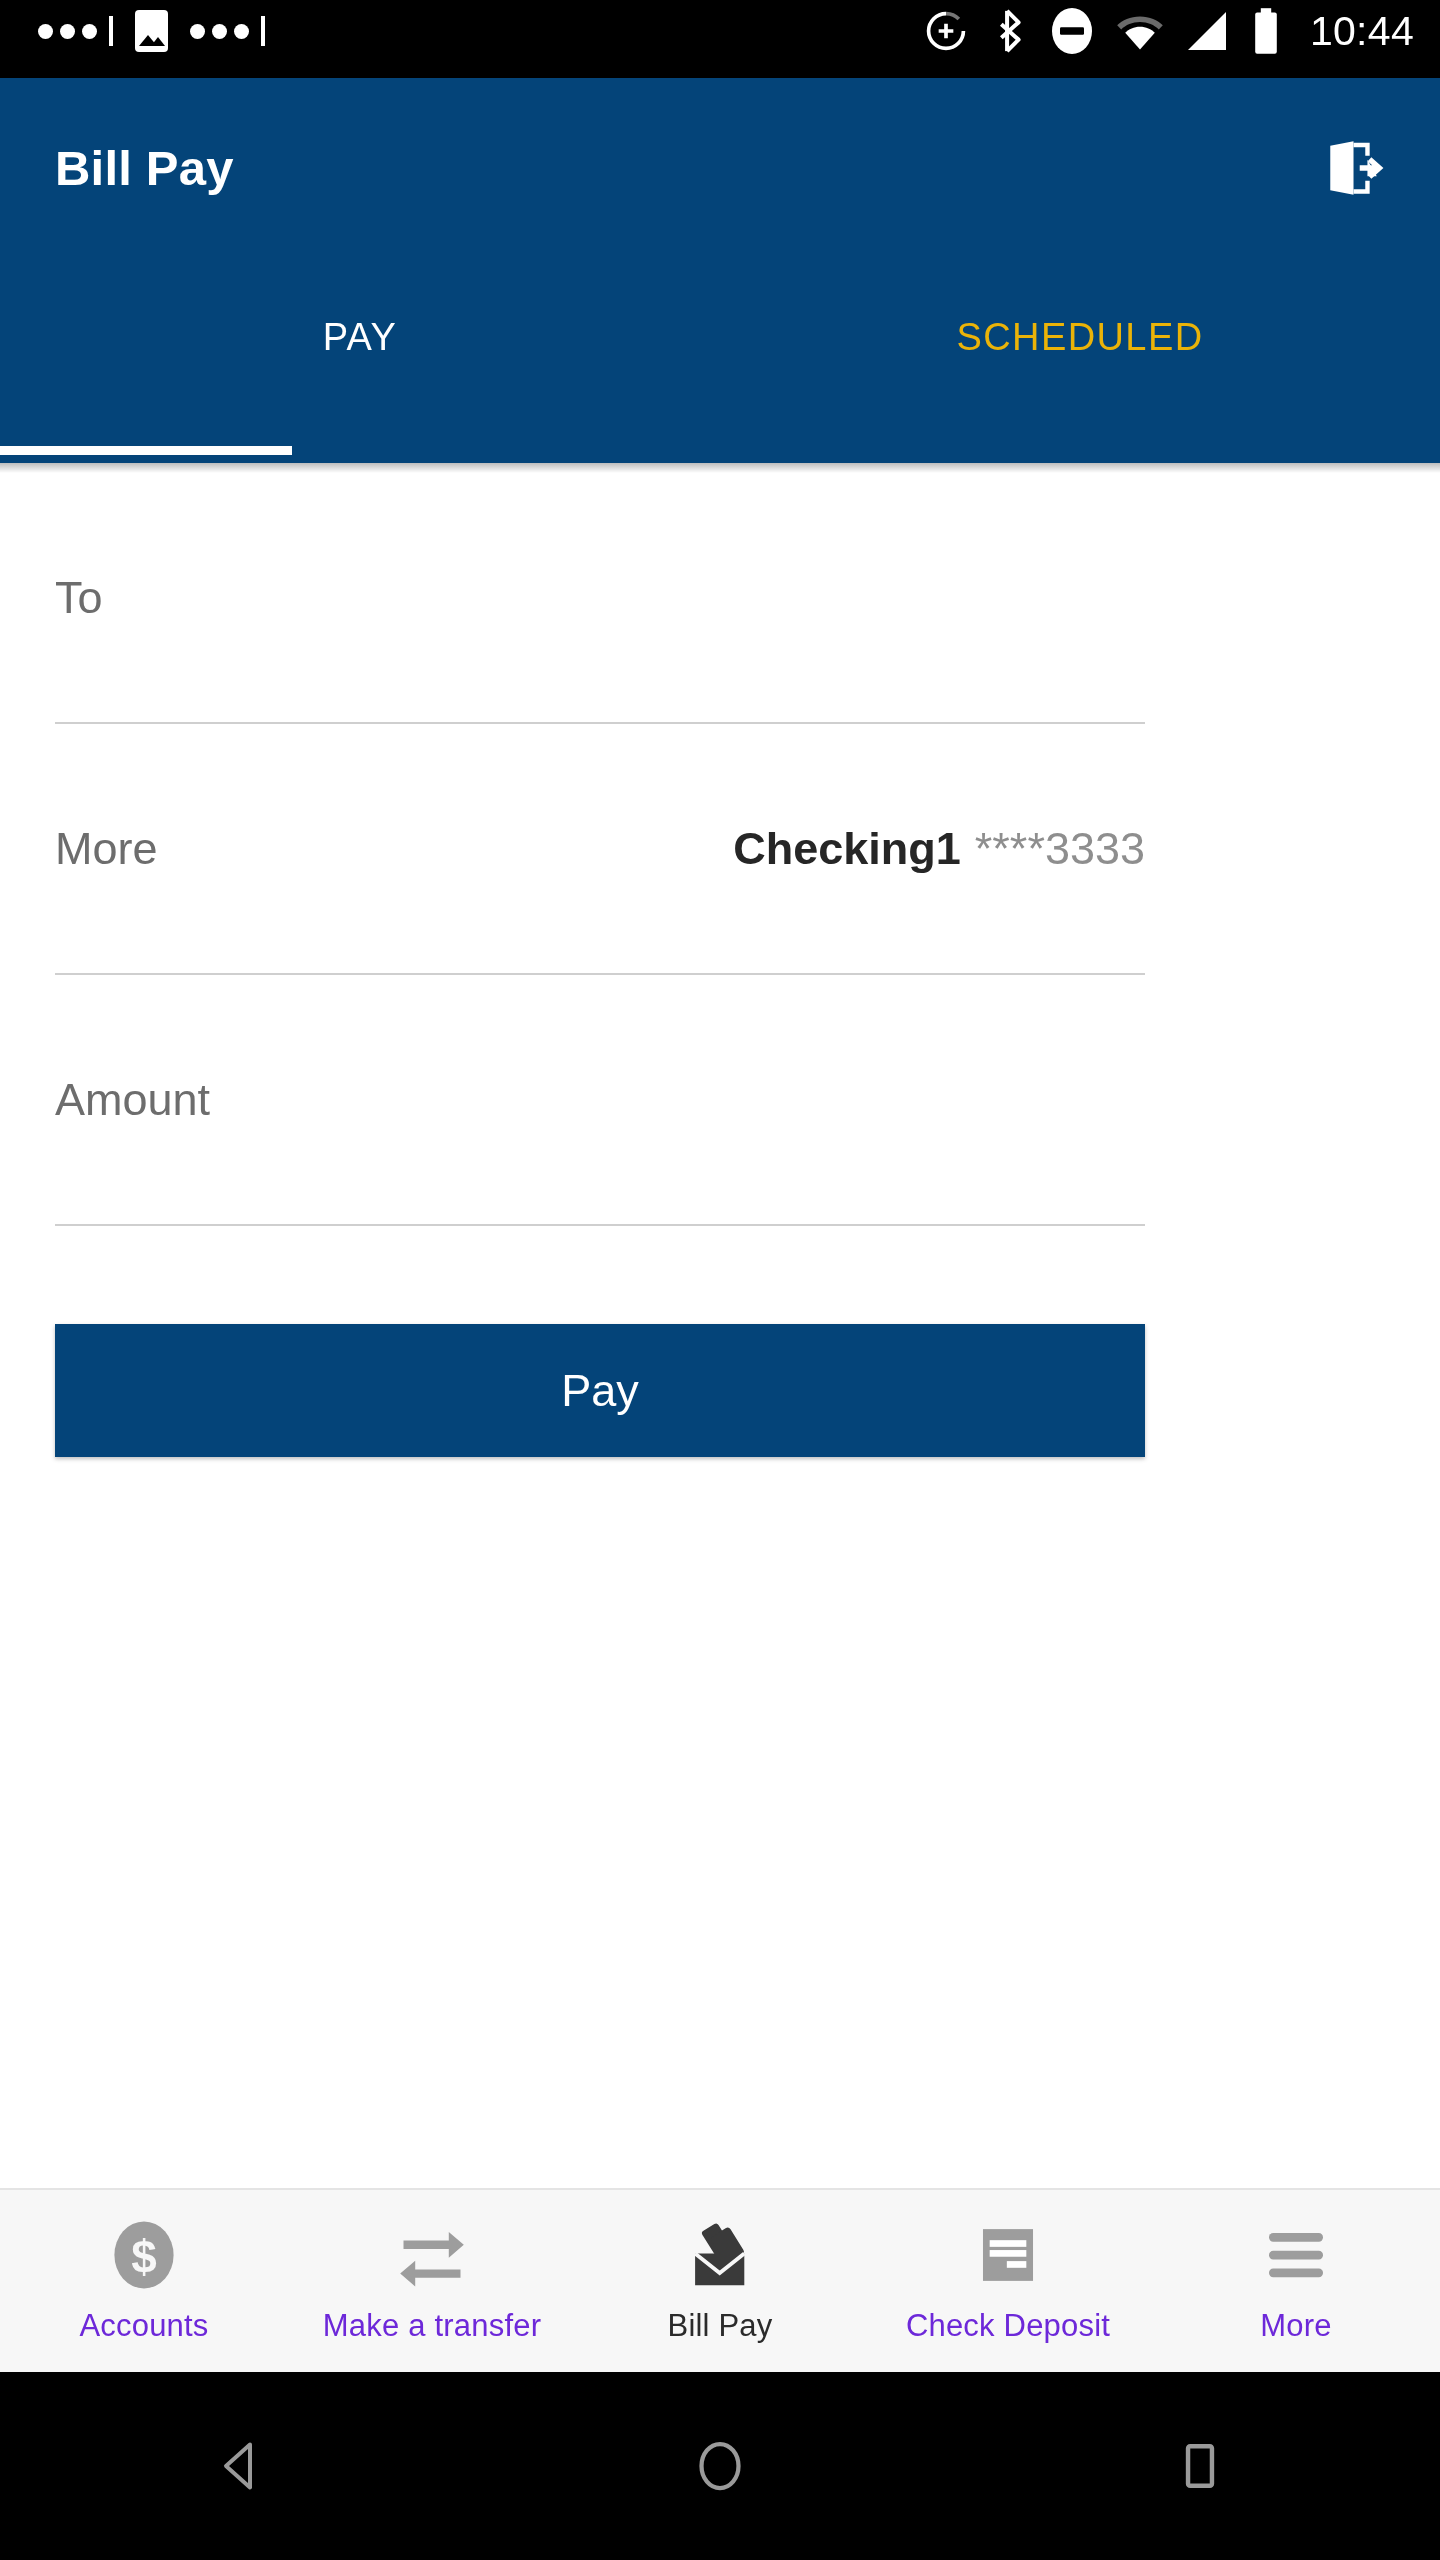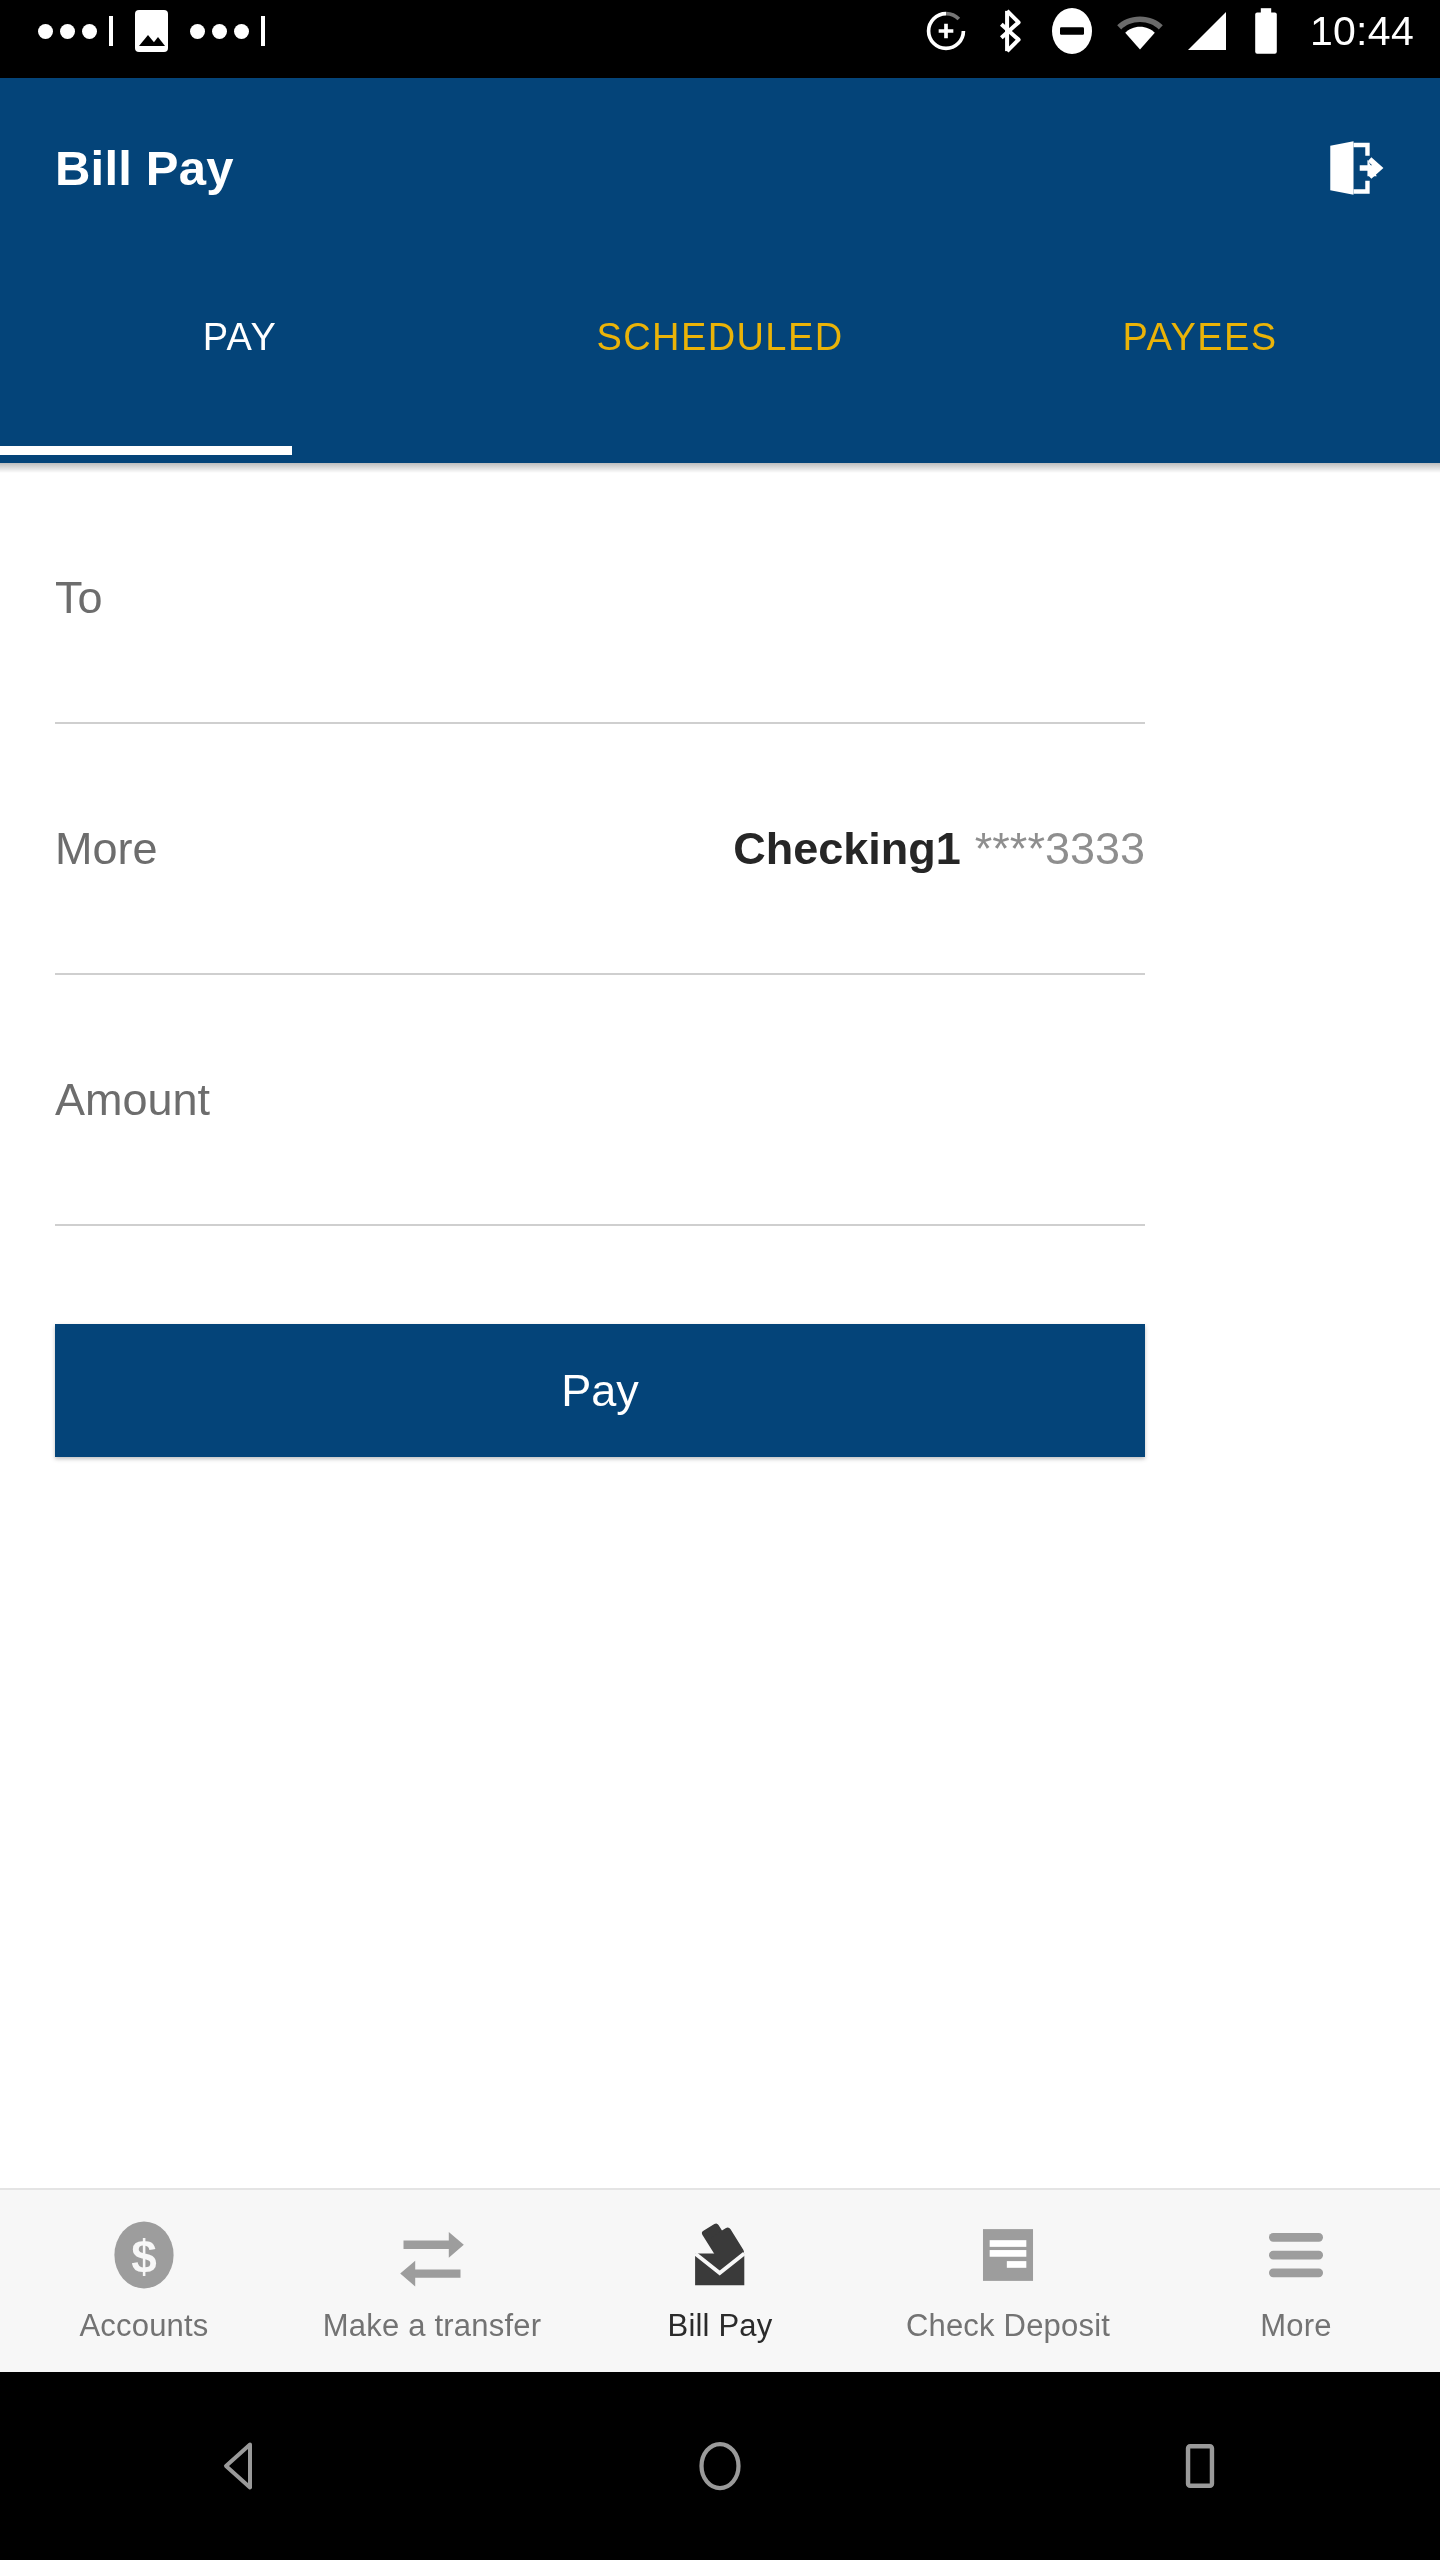--- a/index.html
+++ b/index.html
@@ -235,21 +235,21 @@
     cursor: pointer;
   }
   .nav-icon {
     height: 74px;
     display: flex;
     align-items: center;
     justify-content: center;
   }
   .nav-label {
     font-size: 31px;
-    color: #737373;
+    color: #6d28d9;
     font-weight: 400;
     letter-spacing: 0.2px;
   }
   .nav-item.active .nav-label { color: #2b2b2b; }
 
   
   .android-nav {
     position: absolute;
     top: 2372px; left: 0;
     width: 1440px;
@@ -328,23 +328,20 @@
     </span>
   </div>
 
   <div class="tabs">
     <div class="tab active">
       <span class="tab-label">PAY</span>
     </div>
     <div class="tab">
       <span class="tab-label">SCHEDULED</span>
     </div>
-    <div class="tab">
-      <span class="tab-label">PAYEES</span>
-    </div>
     <div class="tab-indicator"></div>
   </div>
 </div>
 <div class="appbar-shadow"></div>
 
 <div class="content">
 
   <div class="field">
     <span class="field-label">To</span>
     <span class="field-value"></span>

